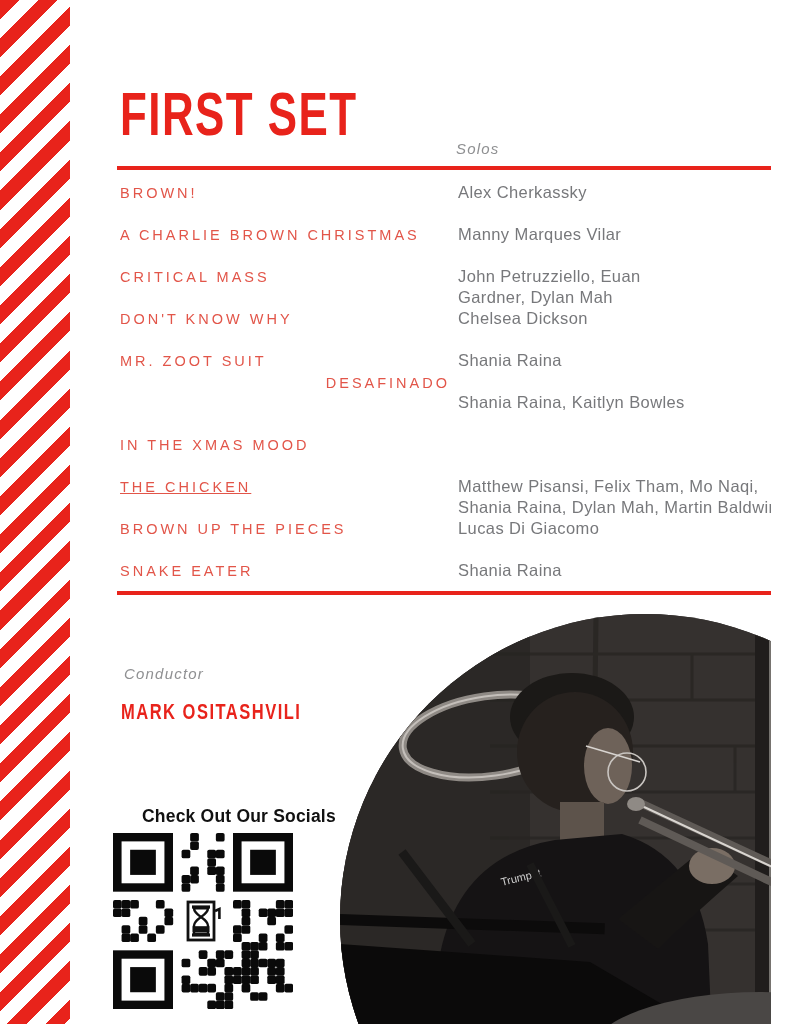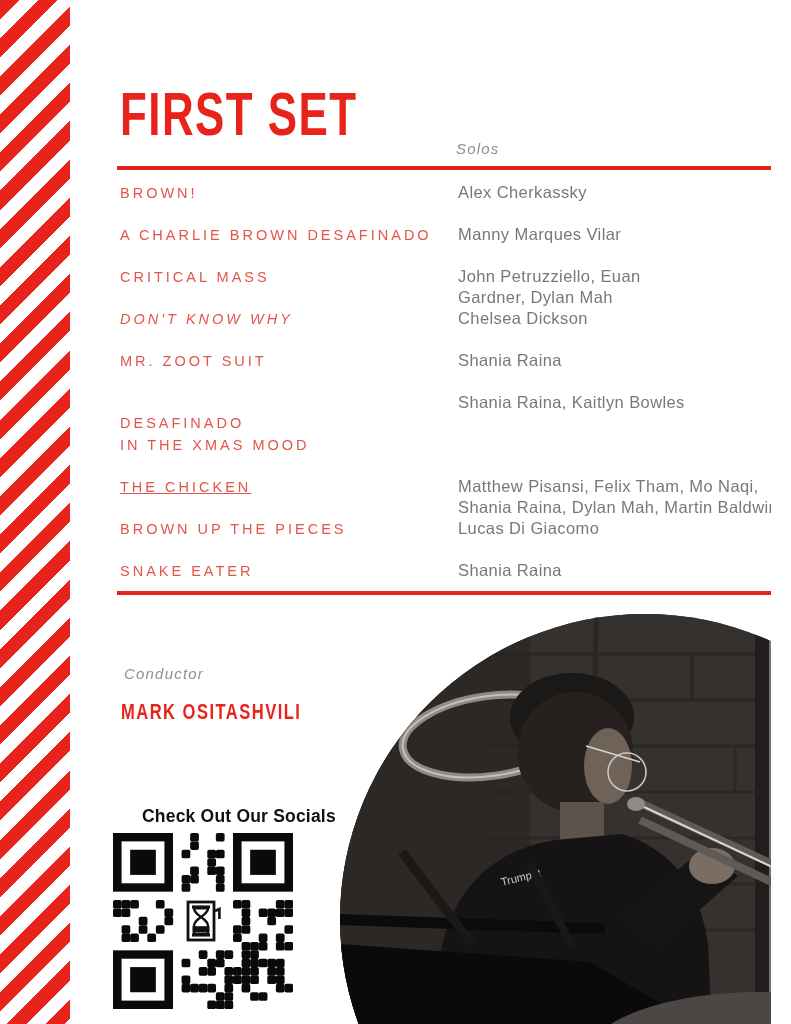--- a/index.html
+++ b/index.html
@@ -69,30 +69,30 @@
 
   <div class="page-title">FIRST SET</div>
 
   <div class="solos-label">Solos</div>
 
   <div class="rule top"></div>
 
   <div id="setlist">
       <div class="song" style="top: 185px;">BROWN!</div>
       <div class="solo" style="top: 182px;">Alex Cherkassky</div>
-      <div class="song" style="top: 227px;">A CHARLIE BROWN DESAFINADO</div>
+      <div class="song" style="top: 227px;">A CHARLIE BROWN CHRISTMAS</div>
       <div class="solo" style="top: 224px;">Manny Marques Vilar</div>
       <div class="song" style="top: 269px;">CRITICAL MASS</div>
       <div class="solo" style="top: 266px;">John Petruzziello, Euan
 Gardner, Dylan Mah</div>
-      <div class="song" style="top: 311px; font-style: italic;">DON'T KNOW WHY</div>
+      <div class="song" style="top: 311px;">DON'T KNOW WHY</div>
       <div class="solo" style="top: 308px;">Chelsea Dickson</div>
       <div class="song" style="top: 353px;">MR. ZOOT SUIT</div>
       <div class="solo" style="top: 350px;">Shania Raina</div>
-      <div class="song" style="top: 415px;">DESAFINADO</div>
+      <div class="song" style="top: 375px; text-align: right;">DESAFINADO</div>
       <div class="solo" style="top: 392px;">Shania Raina, Kaitlyn Bowles</div>
       <div class="song" style="top: 437px;">IN THE XMAS MOOD</div>
       <div class="song" style="top: 479px; text-decoration: underline;">THE CHICKEN</div>
       <div class="solo" style="top: 476px;">Matthew Pisansi, Felix Tham, Mo Naqi,
 Shania Raina, Dylan Mah, Martin Baldwin</div>
       <div class="song" style="top: 521px;">BROWN UP THE PIECES</div>
       <div class="solo" style="top: 518px;">Lucas Di Giacomo</div>
       <div class="song" style="top: 563px;">SNAKE EATER</div>
       <div class="solo" style="top: 560px;">Shania Raina</div>
     </div>

